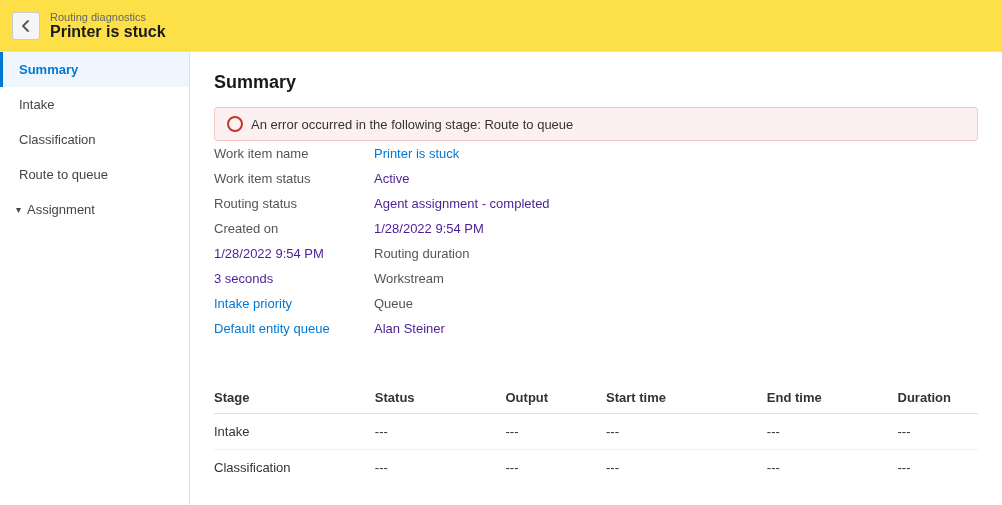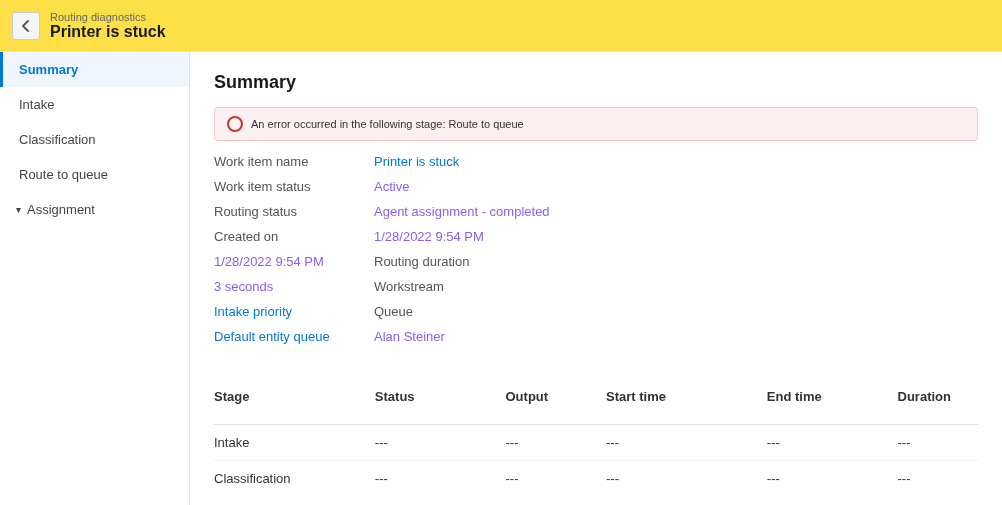--- a/index.html
+++ b/index.html
@@ -82,69 +82,69 @@
       color: #1a1a1a;
       margin-bottom: 14px;
     }
 
     
     .error-banner {
       background: #fdf0f0;
       border: 1px solid #f5c6c6;
       border-radius: 3px;
       padding: 8px 12px;
-      margin-bottom: 8px;
+      margin-bottom: 0;
       display: flex;
       align-items: center;
       gap: 8px;
-      font-size: 11px;
+      font-size: 13px;
       color: #333;
     }
     .error-icon-circle {
       width: 16px; height: 16px;
       border-radius: 50%;
       border: 2px solid #c0392b;
       display: flex; align-items: center; justify-content: center;
       flex-shrink: 0;
       color: #c0392b;
       font-size: 10px;
       font-weight: 700;
     }
 
     
     .info-grid {
       display: grid;
       grid-template-columns: 160px 1fr;
       gap: 0;
-      margin-bottom: 32px;
+      margin-bottom: 41px;
     }
     .info-label {
       padding: 5px 0;
       color: #555;
       font-size: 13px;
     }
     .info-value {
       padding: 5px 0;
-      color: #8b5cf6;
+      color: #4c1d95;
       font-size: 13px;
     }
     .info-value.link {
       color: #0078d4;
       cursor: pointer;
     }
 
     
     .diag-table {
       width: 100%;
       border-collapse: collapse;
       font-size: 13px;
     }
     .diag-table th {
       text-align: left;
-      padding: 8px 12px 20px 0;
+      padding: 8px 12px 8px 0;
       border-bottom: 1px solid #e0e0e0;
       font-weight: 600;
       color: #333;
       white-space: nowrap;
     }
     .diag-table td {
       padding: 10px 12px 10px 0;
       border-bottom: 1px solid #f0f0f0;
       color: #333;
       vertical-align: middle;

